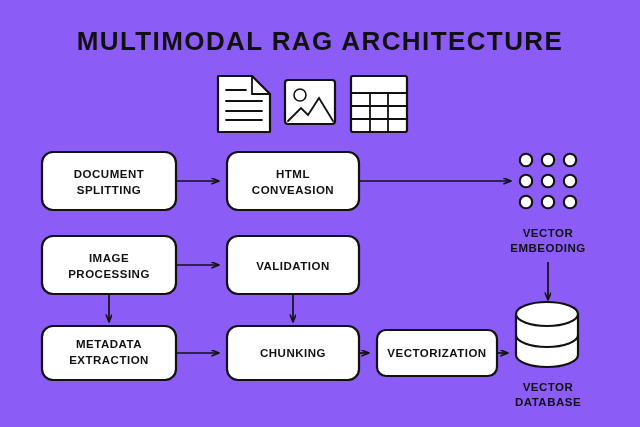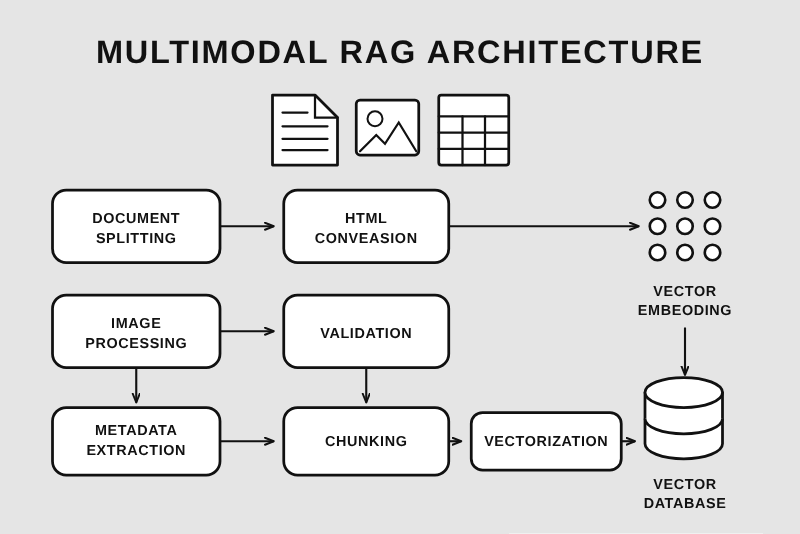--- a/index.html
+++ b/index.html
@@ -11,21 +11,21 @@
     width: 640px;
     height: 427px;
     overflow: hidden;
     font-family: "Liberation Sans", sans-serif;
     color: #111111;
   }
   #canvas {
     position: relative;
     width: 640px;
     height: 427px;
-    background: #e5e5e5;
+    background: #8b5cf6;
   }
   .diagram-svg {
     position: absolute;
     top: 0;
     left: 0;
     width: 640px;
     height: 427px;
   }
   .title-text {
     font-family: "Liberation Sans", sans-serif;

